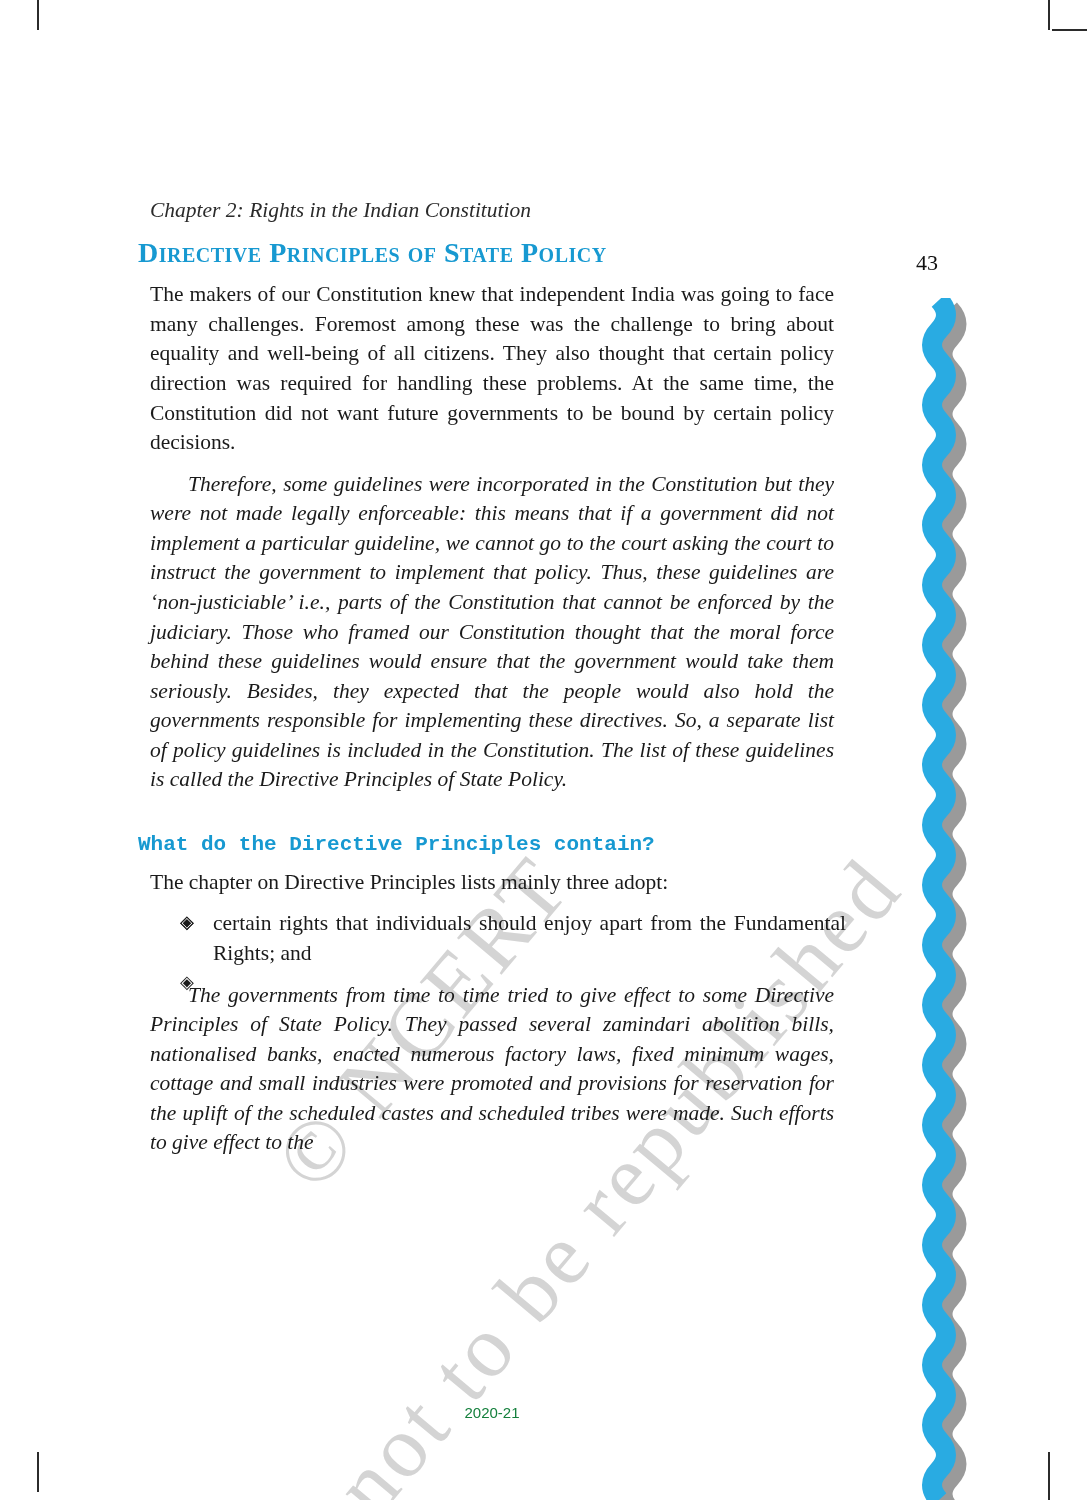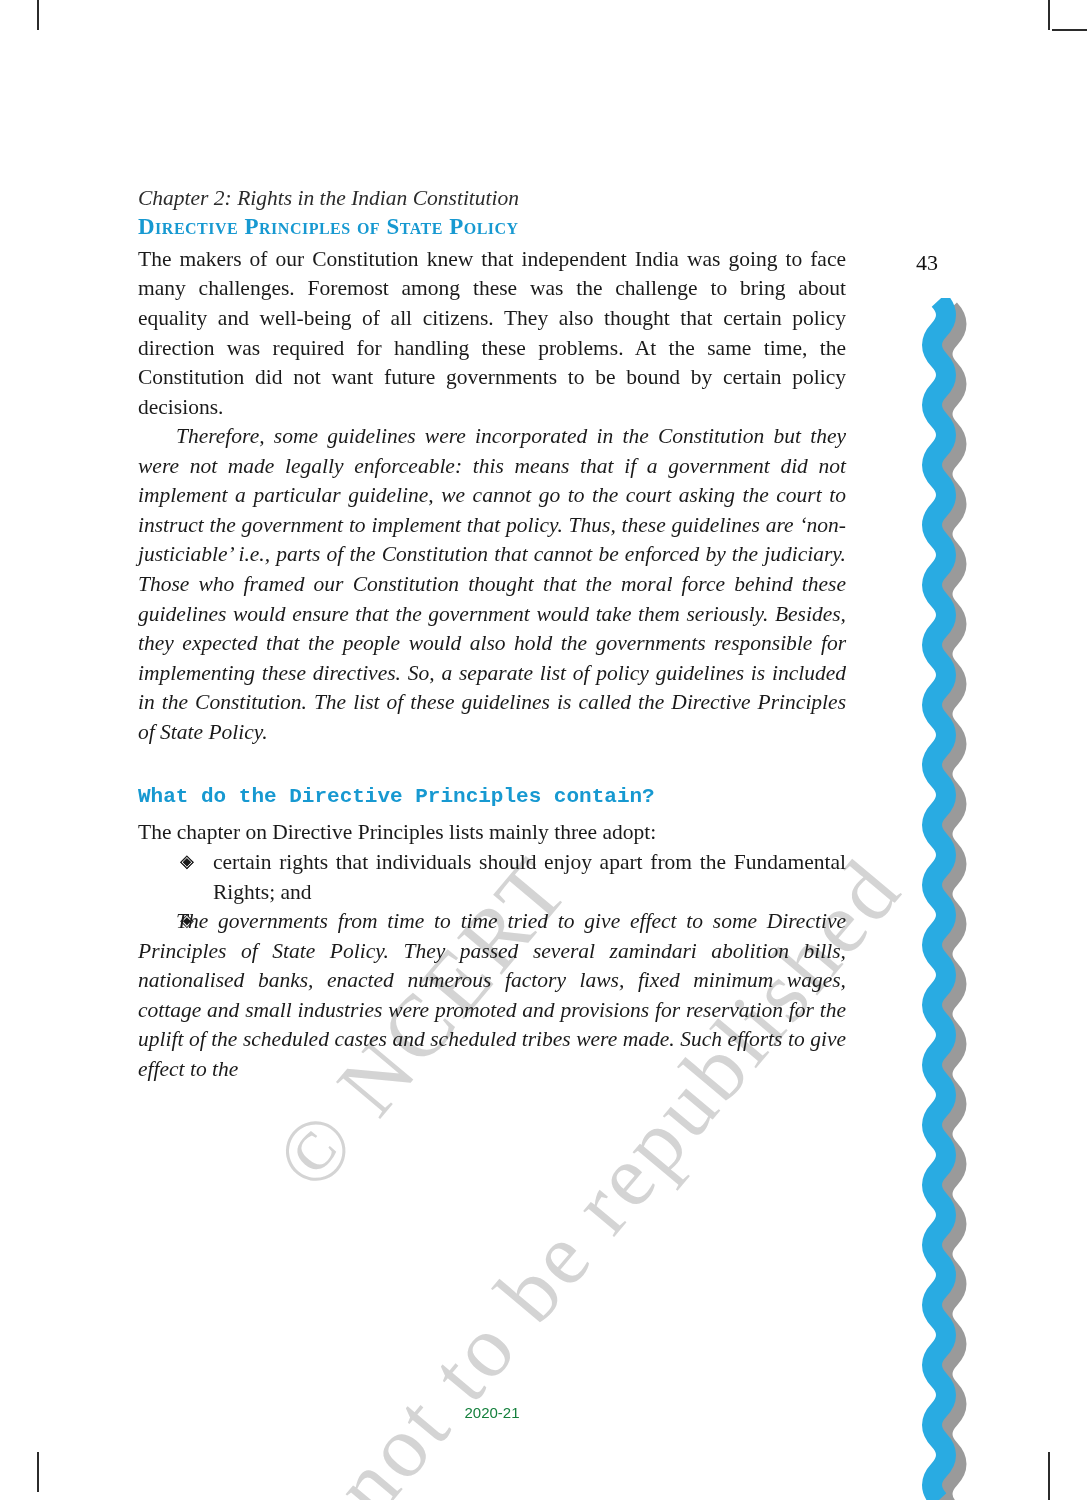--- a/index.html
+++ b/index.html
@@ -52,28 +52,28 @@
   }
   .running-head {
     font-style: italic;
     font-size: 19px;
     color: #2b2b2b;
     margin: 0 0 24px 0;
   }
   .main-title {
     font-variant-caps: small-caps;
     font-weight: 700;
-    font-size: 23px;
+    font-size: 28px;
     letter-spacing: 0.5px;
     color: #1799d1;
     margin: 0 0 6px 0;
     line-height: 1.1;
   }
   .content p {
-    margin: 0;
+    margin: 12px;
     font-size: 21.5px;
     line-height: 1.375;
     text-align: justify;
   }
   .content p.indent { text-indent: 38px; font-style: italic; }
   .subheading {
     font-family: Liberation Mono, monospace;
     font-weight: 700;
     font-size: 21px;
     color: #1799d1;

